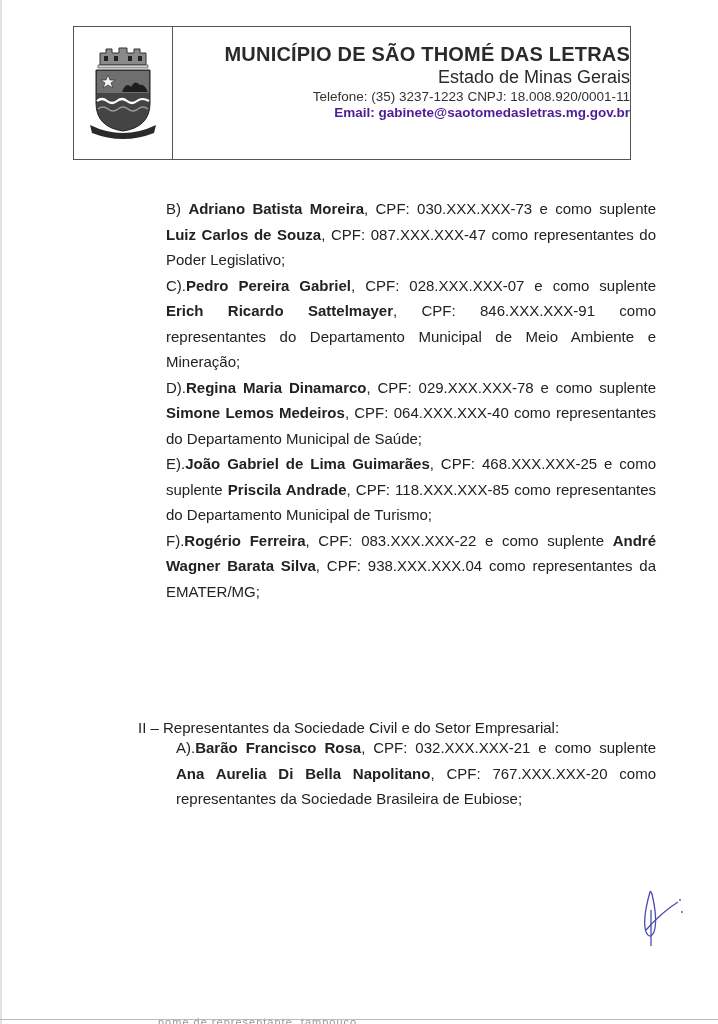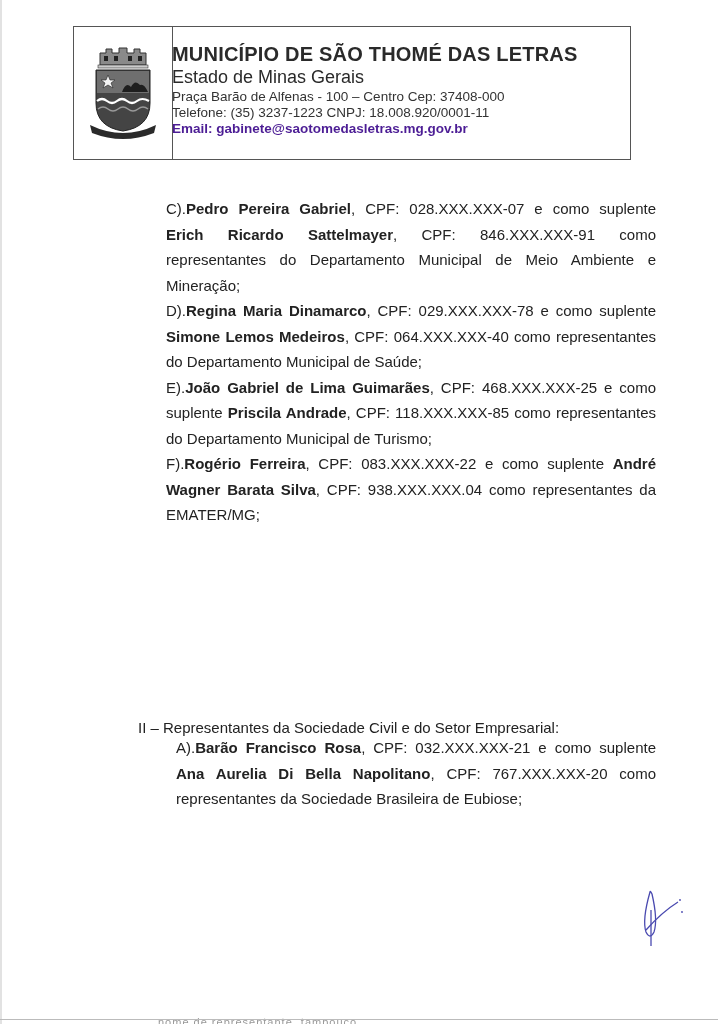--- a/index.html
+++ b/index.html
@@ -10,21 +10,21 @@
   .page-edge-left { position: absolute; left: 0; top: 0; width: 2px; height: 1024px; background: #e2e2e2; }
   .header-box {
     position: absolute; left: 73px; top: 26px; width: 558px; height: 134px;
     border: 1px solid #555; box-sizing: border-box;
   }
   .logo-cell {
     position: absolute; left: 0; top: 0; width: 98px; height: 132px;
     border-right: 1px solid #555;
   }
   .crest { position: absolute; left: 14px; top: 18px; width: 70px; height: 96px; }
-  .header-text { position: absolute; left: 98px; top: 0; right: 0; text-align: left; }
+  .header-text { position: absolute; left: 98px; top: 0; right: 0; text-align: right; }
   .h-title { font-weight: bold; font-size: 20px; margin-top: 16px; letter-spacing: 0.2px; color: #2a2a2a; }
   .h-sub { font-weight: normal; font-size: 18px; margin-top: 1px; color: #2a2a2a; }
   .h-line { font-size: 13.5px; margin-top: 1px; color: #333; }
   .h-email { font-weight: bold; font-size: 13.5px; margin-top: 1px; color: #4c1d95; }
 
   .content { position: absolute; left: 166px; top: 196px; width: 490px; font-size: 15px; line-height: 25.5px; color: #222; }
   .para { text-align: justify; margin: 0; }
   .para b { font-weight: bold; }
   .section-heading { position: absolute; left: 138px; top: 719px; font-size: 15px; color: #222; }
   .content2 { position: absolute; left: 176px; top: 735px; width: 480px; font-size: 15px; line-height: 25.5px; color: #222; }
@@ -58,27 +58,27 @@
 
       <path d="M9 56 Q14 52 19 56 Q24 60 29 56 Q34 52 39 56 Q44 60 49 56 Q54 52 61 56" fill="none" stroke="#fff" stroke-width="2.2"></path>
       <path d="M10 64 Q15 60 20 64 Q25 68 30 64 Q35 60 40 64 Q45 68 50 64 Q55 60 60 64" fill="none" stroke="#999" stroke-width="1.5"></path>
 
       <path d="M2 80 Q35 96 68 80 L66 88 Q35 100 4 88 Z" fill="#2a2a2a"></path>
     </svg>
   </div>
   <div class="header-text">
     <div class="h-title">MUNICÍPIO DE SÃO THOMÉ DAS LETRAS</div>
     <div class="h-sub">Estado de Minas Gerais</div>
-    <div class="h-line">Praça Barão de Alfenas - 100 – Centro Cep: 37408-000</div>
     <div class="h-line">Telefone: (35) 3237-1223 CNPJ: 18.008.920/0001-11</div>
     <div class="h-email">Email: gabinete@saotomedasletras.mg.gov.br</div>
   </div>
 </div>
 
 <div class="content">
+  <p class="para"><span>B) </span><b>Adriano Batista Moreira</b><span>, CPF: 030.XXX.XXX-73 e como suplente </span><b>Luiz Carlos de Souza</b><span>, CPF: 087.XXX.XXX-47 como representantes do Poder Legislativo;</span></p>
   <p class="para"><span>C).</span><b>Pedro Pereira Gabriel</b><span>, CPF: 028.XXX.XXX-07 e como suplente </span><b>Erich Ricardo Sattelmayer</b><span>, CPF: 846.XXX.XXX-91 como representantes do Departamento Municipal de Meio Ambiente e Mineração;</span></p>
   <p class="para"><span>D).</span><b>Regina Maria Dinamarco</b><span>, CPF: 029.XXX.XXX-78 e como suplente </span><b>Simone Lemos Medeiros</b><span>, CPF: 064.XXX.XXX-40 como representantes do Departamento Municipal de Saúde;</span></p>
   <p class="para"><span>E).</span><b>João Gabriel de Lima Guimarães</b><span>, CPF: 468.XXX.XXX-25 e como suplente </span><b>Priscila Andrade</b><span>, CPF: 118.XXX.XXX-85 como representantes do Departamento Municipal de Turismo;</span></p>
   <p class="para"><span>F).</span><b>Rogério Ferreira</b><span>, CPF: 083.XXX.XXX-22 e como suplente </span><b>André Wagner Barata Silva</b><span>, CPF: 938.XXX.XXX.04 como representantes da EMATER/MG;</span></p>
 </div>
 
 <div class="section-heading">II – Representantes da Sociedade Civil e do Setor Empresarial:</div>
 
 <div class="content2">
   <p class="para"><span>A).</span><b>Barão Francisco Rosa</b><span>, CPF: 032.XXX.XXX-21 e como suplente </span><b>Ana Aurelia Di Bella Napolitano</b><span>, CPF: 767.XXX.XXX-20 como representantes da Sociedade Brasileira de Eubiose;</span></p>

